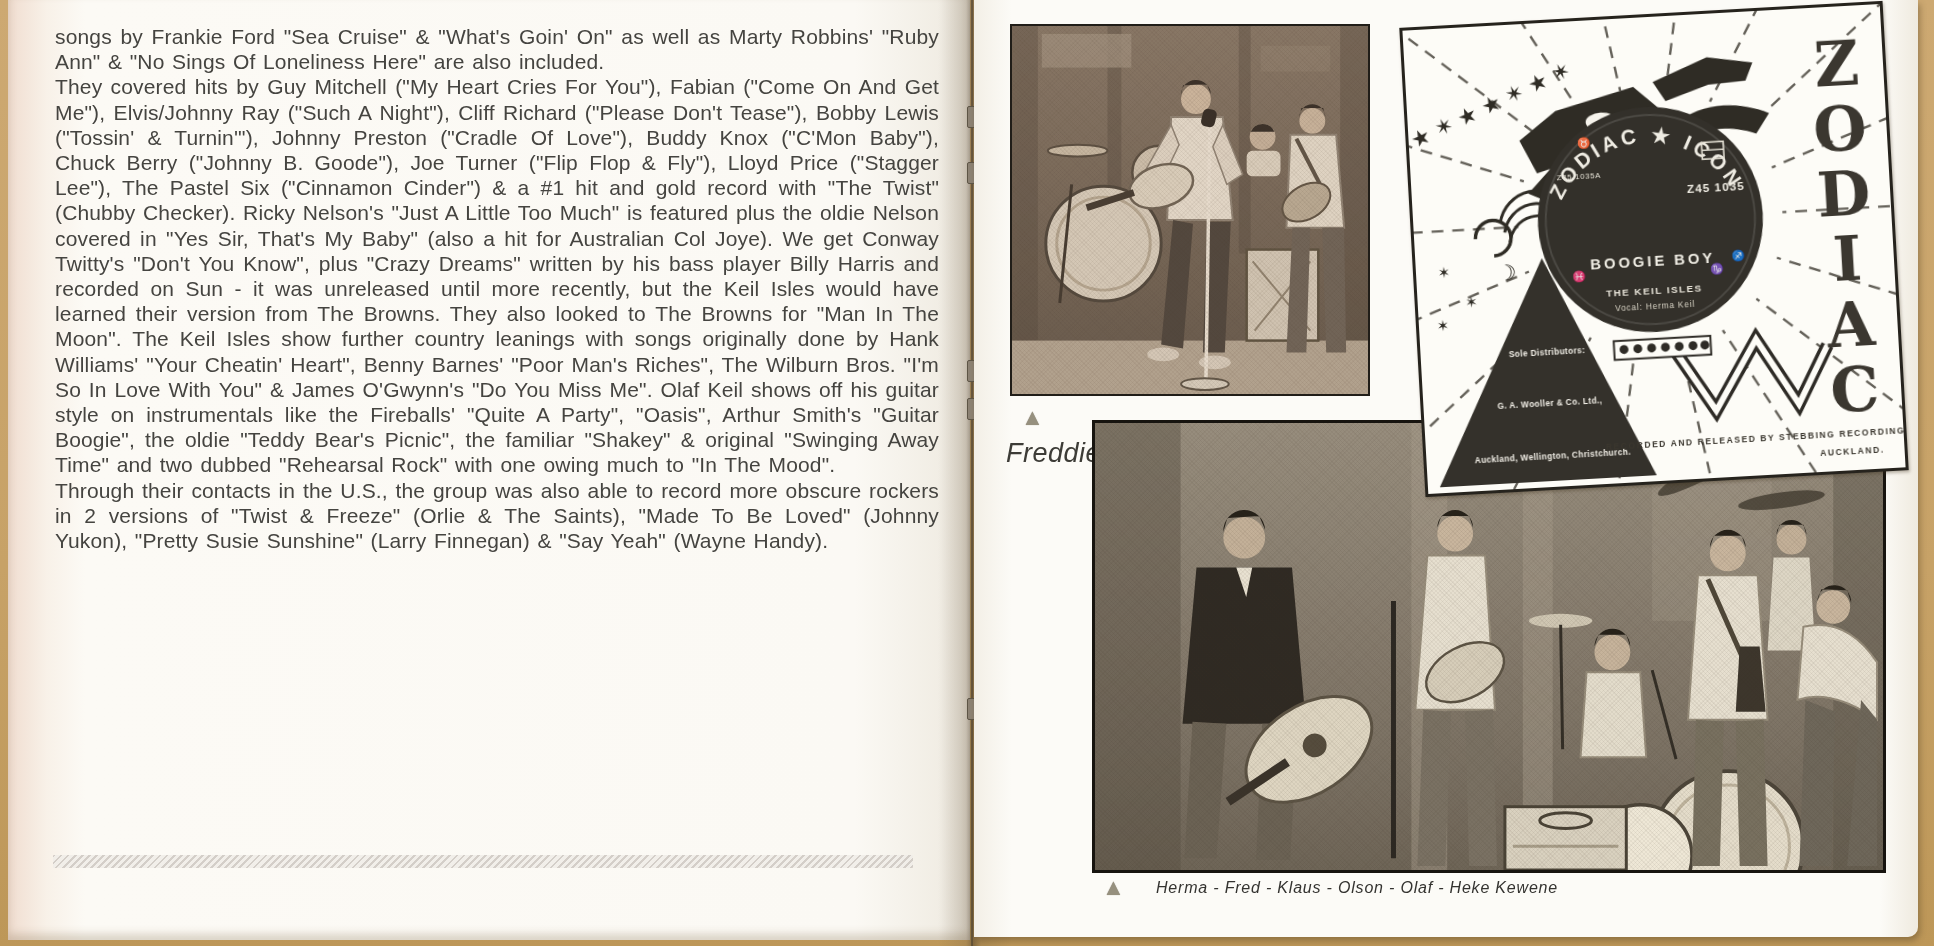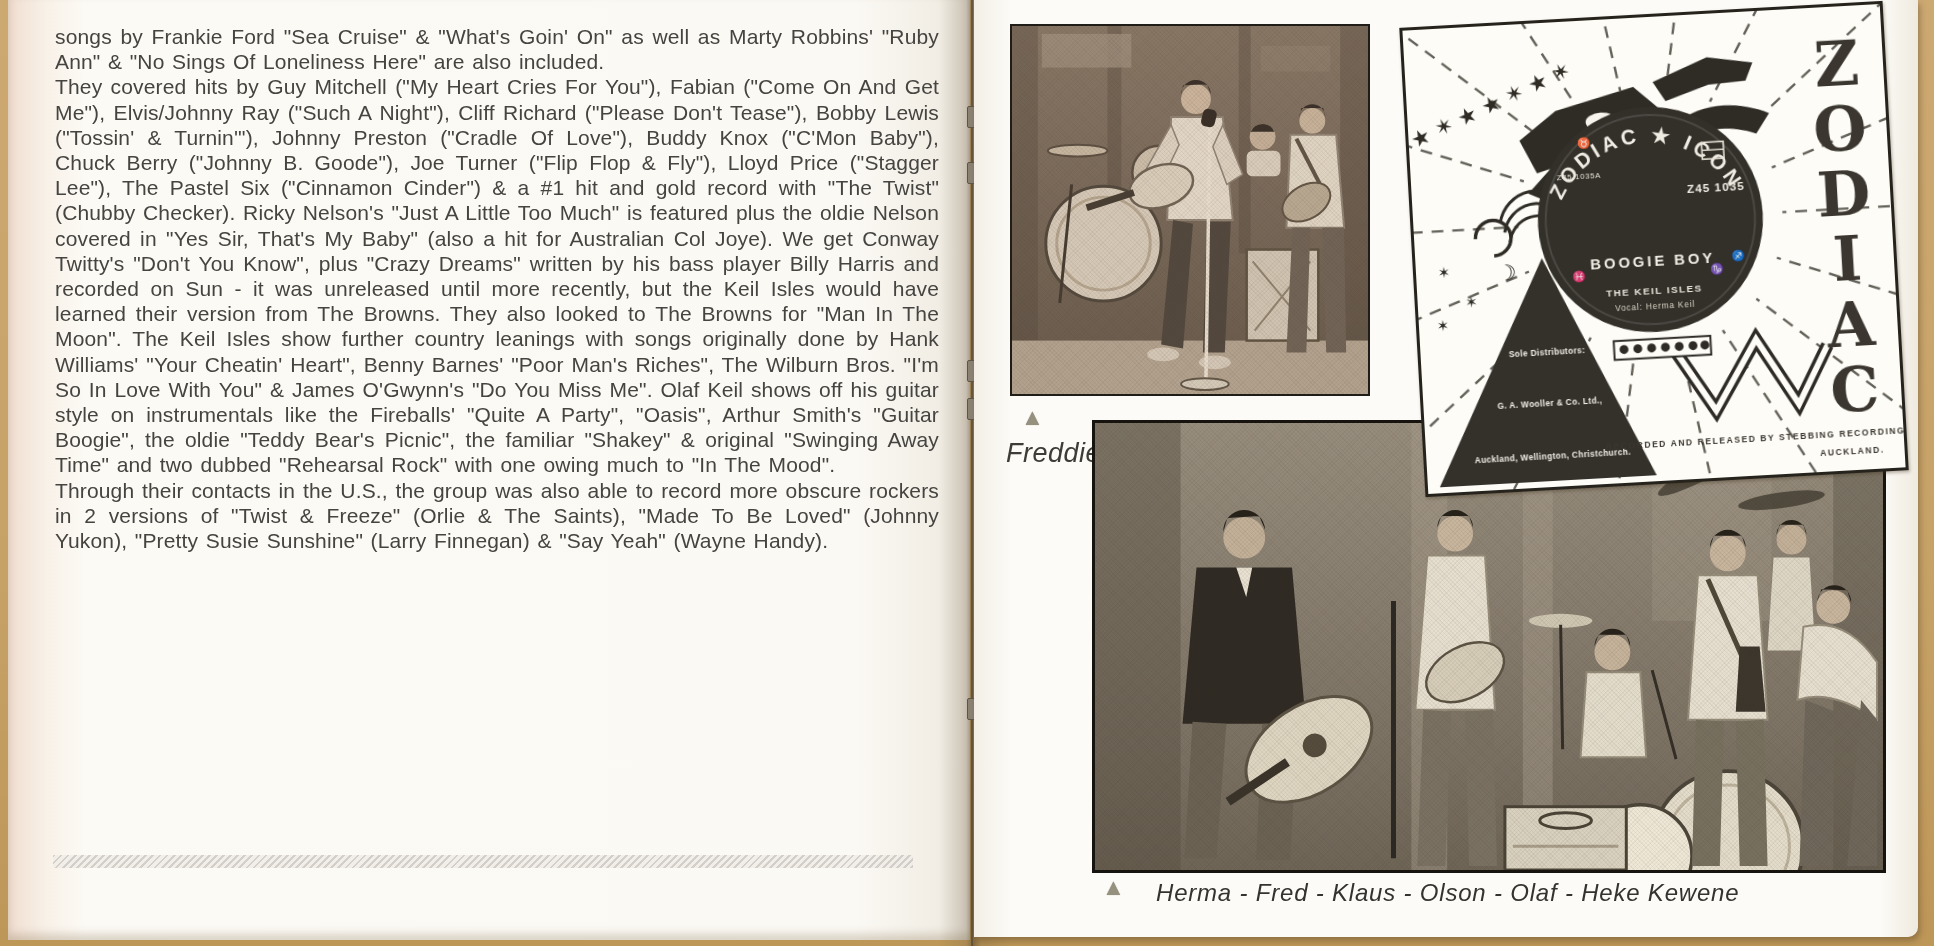--- a/index.html
+++ b/index.html
@@ -65,21 +65,21 @@
   .marker{
     position:absolute;font-size:23px;line-height:1;color:#96907e;
     text-shadow:0 0 1px rgba(90,85,70,.6);
   }
   .marker-freddie{left:1021px;top:406px;}
   .caption-freddie{
     left:1006px;top:438px;font-size:27px;font-style:italic;letter-spacing:.5px;color:#3d3c37;
   }
   .marker-band{left:1102px;top:876px;}
   .caption-band{
-    left:1156px;top:879px;font-size:24px;font-style:italic;letter-spacing:.8px;color:#343330;
+    left:1156px;top:879px;font-size:16px;font-style:italic;letter-spacing:.8px;color:#343330;
     white-space:nowrap;
   }
   
   .slv-arc{font-family:"Liberation Sans",sans-serif;font-weight:bold;font-size:21px;letter-spacing:4px;fill:#efece3;}
   .slv-title{font-family:"Liberation Sans",sans-serif;font-weight:bold;font-size:15px;letter-spacing:3px;fill:#f1eee5;}
   .slv-artist{font-family:"Liberation Sans",sans-serif;font-weight:bold;font-size:10px;letter-spacing:1.5px;fill:#e9e5da;}
   .slv-credit{font-family:"Liberation Sans",sans-serif;font-size:8.5px;letter-spacing:.8px;fill:#d9d4c6;}
   .slv-cat{font-family:"Liberation Sans",sans-serif;font-size:8px;letter-spacing:.6px;fill:#e6e2d6;}
   .slv-catr{font-family:"Liberation Sans",sans-serif;font-weight:bold;font-size:12px;letter-spacing:1px;fill:#efece3;}
   .slv-dist{font-family:"Liberation Sans",sans-serif;font-weight:bold;font-size:8.4px;letter-spacing:.4px;fill:#f3f0e8;}

